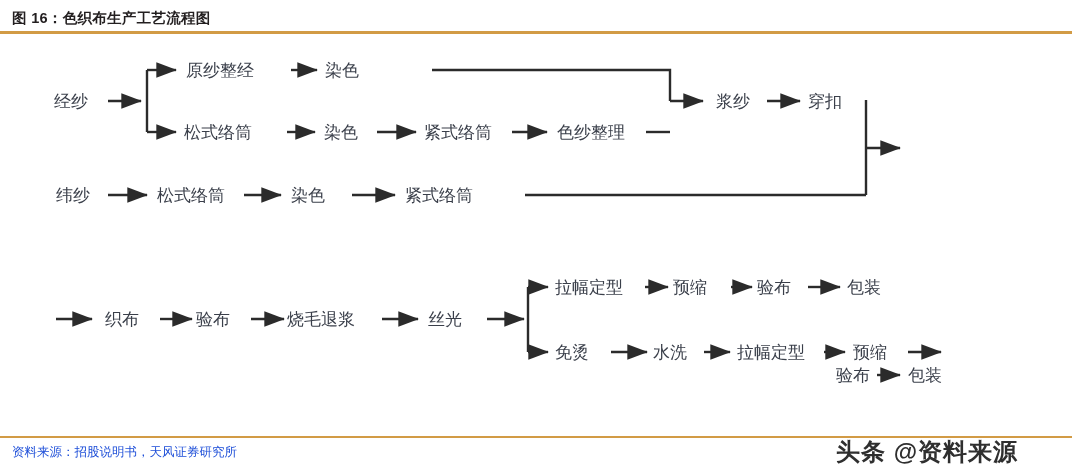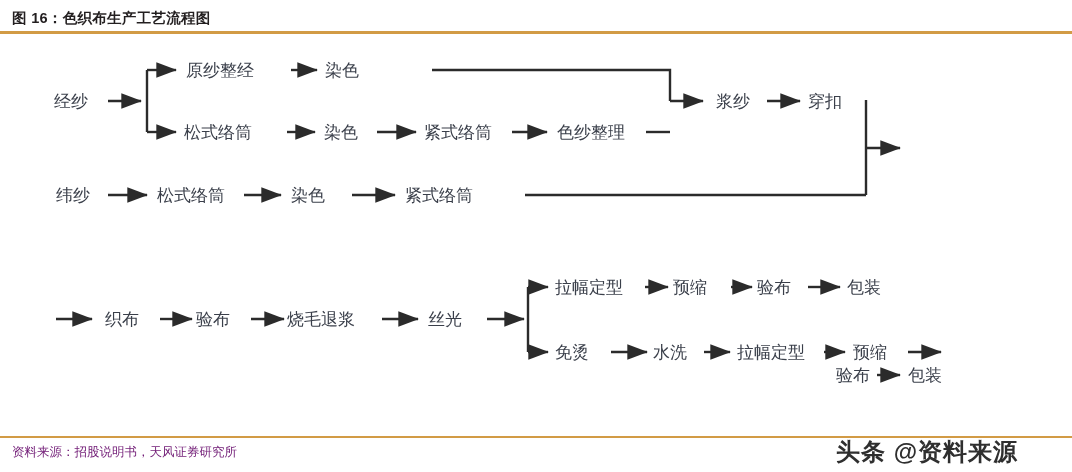--- a/index.html
+++ b/index.html
@@ -19,21 +19,21 @@
   .rule-top{
     position:absolute;left:0;top:31px;width:1072px;height:3px;
     background:#d29b45;
   }
   .rule-bottom{
     position:absolute;left:0;top:436px;width:1072px;height:2px;
     background:#d29b45;
   }
   .source{
     position:absolute;left:12px;top:444px;
-    font-size:12.5px;color:#701a75;white-space:nowrap;
+    font-size:12.5px;color:#1d4ed8;white-space:nowrap;
   }
   .watermark{
     position:absolute;left:836px;top:436px;
     font-size:24px;font-weight:700;color:#2f2f2f;
     white-space:nowrap;letter-spacing:1px;
     text-shadow:0 0 1px rgba(255,255,255,.9);
   }
   .flow-svg{position:absolute;left:0;top:34px;}
   .node{
     font-family:"DejaVu Serif","Liberation Serif",serif;

